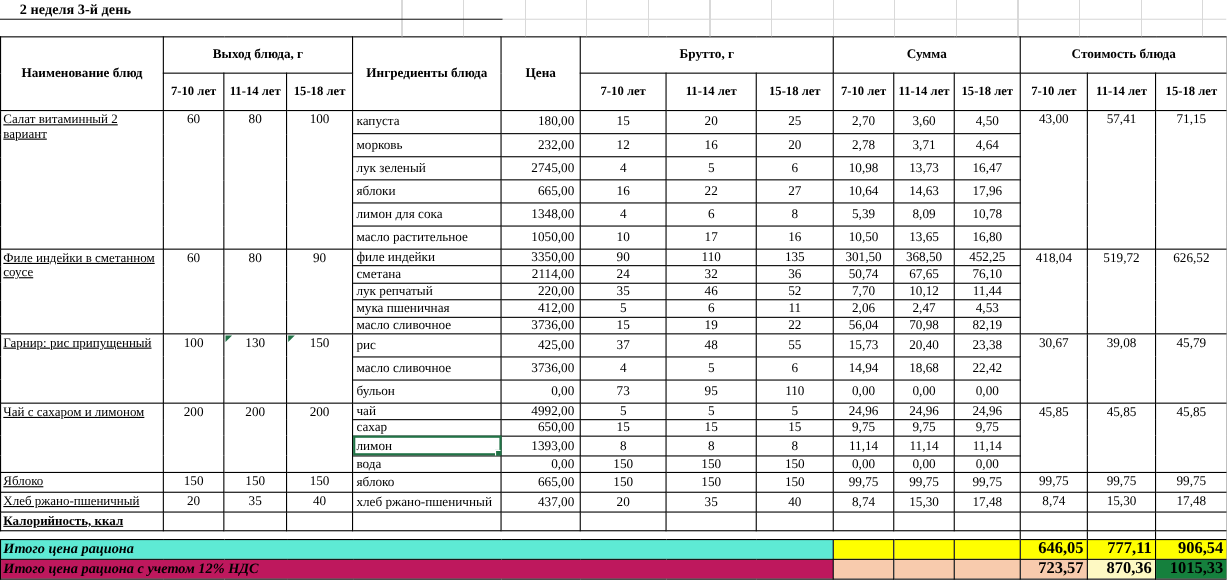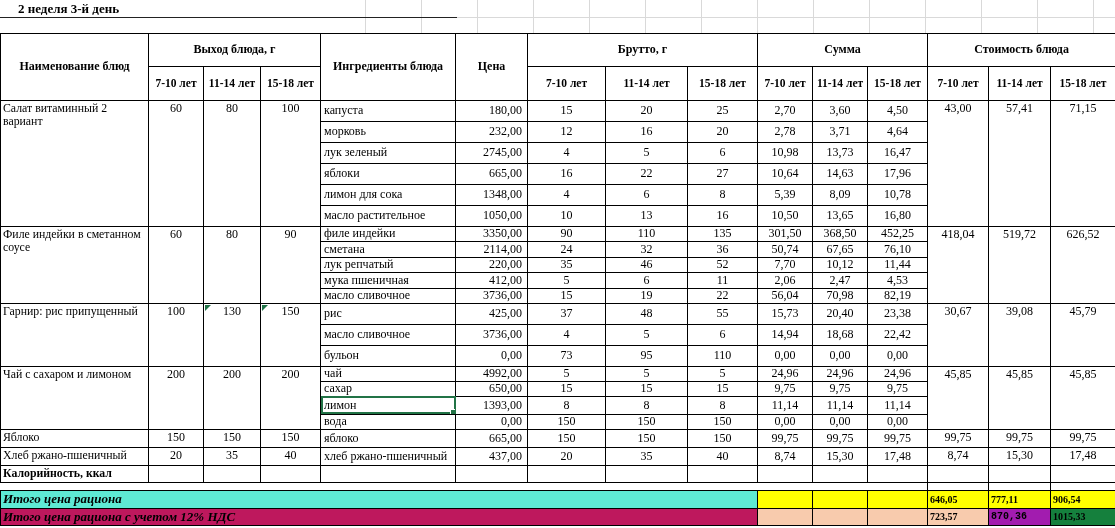--- a/index.html
+++ b/index.html
@@ -13,21 +13,21 @@
   .vgrid{position:absolute;left:310px;top:0;width:805px;height:33px;
     background:repeating-linear-gradient(to right,transparent 0,transparent 55px,#d9d9d9 55px,#d9d9d9 56px);}
   .hline-dark{position:absolute;left:0;top:17px;width:457px;height:1px;background:#222;}
   .hline-light{position:absolute;left:457px;top:17px;width:658px;height:1px;background:#d9d9d9;}
 
   table{border-collapse:collapse;table-layout:fixed;width:1115px;font-size:12px;}
   th,td{border:1px solid #000;padding:0 2px;overflow:hidden;white-space:nowrap;line-height:1.12;}
   th{font-weight:bold;text-align:center;vertical-align:middle;font-size:12px;white-space:normal;}
   .th-age{font-size:11.5px;white-space:nowrap;}
 
-  td.c-name{text-align:left;vertical-align:top;white-space:normal;padding-top:1px;font-size:11.8px;}
+  td.c-name{text-align:left;vertical-align:top;white-space:normal;padding-top:1px;font-size:11.8px;text-decoration:underline;}
   td.c-ing{text-align:left;padding-left:3px;}
   td.c-price{text-align:right;padding-right:5px;}
   td.c-num{text-align:center;}
   td.vtop{vertical-align:top;padding-top:1px;}
   .bold{font-weight:bold;}
 
   
   td.err{position:relative;}
   td.err::before{content:"";position:absolute;left:1px;top:1px;width:0;height:0;
     border-top:6px solid #1f7246;border-right:6px solid transparent;}
@@ -36,21 +36,21 @@
   td.selected{position:relative;outline:2px solid #217346;outline-offset:-2px;}
   td.selected::after{content:"";position:absolute;right:-2px;bottom:-2px;width:5px;height:5px;
     background:#217346;border:1px solid #fff;z-index:3;}
 
   
   tr.gap-row td{border:none;}
   tr.gap-row td.sideb{border-left:1px solid #000;border-right:1px solid #000;}
 
   tr.total-row td{border:1px solid #000;font-weight:bold;}
   td.total-label{font-style:italic;text-align:left;padding-left:2px;font-size:13px;white-space:nowrap;}
-  td.total-val{padding-right:3px;font-size:10px;}
+  td.total-val{text-align:right;padding-right:3px;font-size:15px;}
 </style>
 </head>
 <body>
 
 <div class="topbar">
   <div class="vgrid"></div>
   <div class="hline-dark"></div>
   <div class="hline-light"></div>
   <div class="sheet-title">2 неделя 3-й день</div>
 </div>
@@ -153,21 +153,21 @@
         <td class="c-num">6</td>
         <td class="c-num">8</td>
         <td class="c-num">5,39</td>
         <td class="c-num">8,09</td>
         <td class="c-num">10,78</td>
       </tr>
       <tr style="height: 21px;">
         <td class="c-ing">масло растительное</td>
         <td class="c-price">1050,00</td>
         <td class="c-num">10</td>
-        <td class="c-num">13</td>
+        <td class="c-num">17</td>
         <td class="c-num">16</td>
         <td class="c-num">10,50</td>
         <td class="c-num">13,65</td>
         <td class="c-num">16,80</td>
       </tr>
       <tr style="height: 15.4px;">
         <td class="c-name" rowspan="5">Филе индейки в сметанном соусе</td>
         <td class="c-num vtop" rowspan="5">60</td>
         <td class="c-num vtop" rowspan="5">80</td>
         <td class="c-num vtop" rowspan="5">90</td>
@@ -374,17 +374,17 @@
       <td class="total-val" style="background: rgb(255, 255, 0);">646,05</td>
       <td class="total-val" style="background: rgb(255, 255, 0);">777,11</td>
       <td class="total-val" style="background: rgb(255, 255, 0);">906,54</td>
     </tr>
     <tr class="total-row" style="height:17px">
       <td class="total-label" colspan="9" style="background: #be185d;">Итого цена рациона с учетом 12% НДС</td>
       <td style="background: rgb(248, 203, 173);"></td>
       <td style="background: rgb(248, 203, 173);"></td>
       <td style="background: rgb(248, 203, 173);"></td>
       <td class="total-val" style="background: rgb(248, 203, 173);">723,57</td>
-      <td class="total-val" style="background: #a21caf; font-family: Liberation Mono, monospace;">870,36</td>
+      <td class="total-val" style="background: #fef9c3;">870,36</td>
       <td class="total-val" style="background: #15803d;">1015,33</td>
     </tr>
   </tbody>
 </table>
 
 </body></html>

